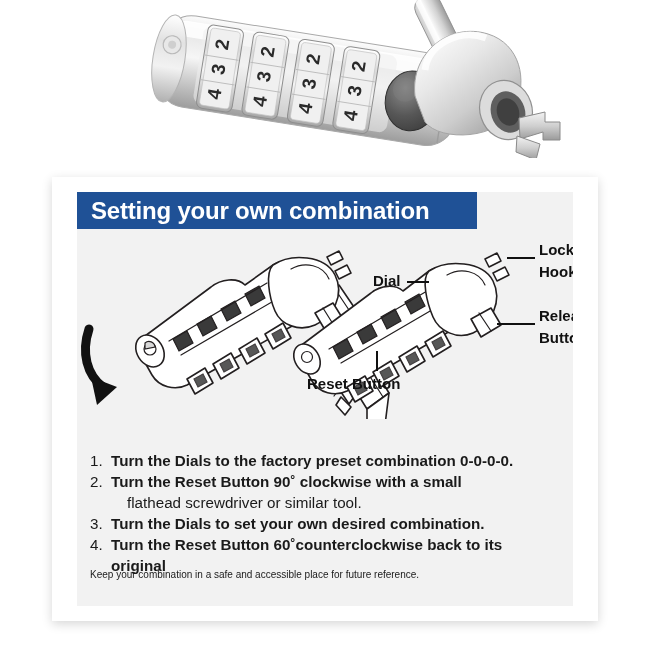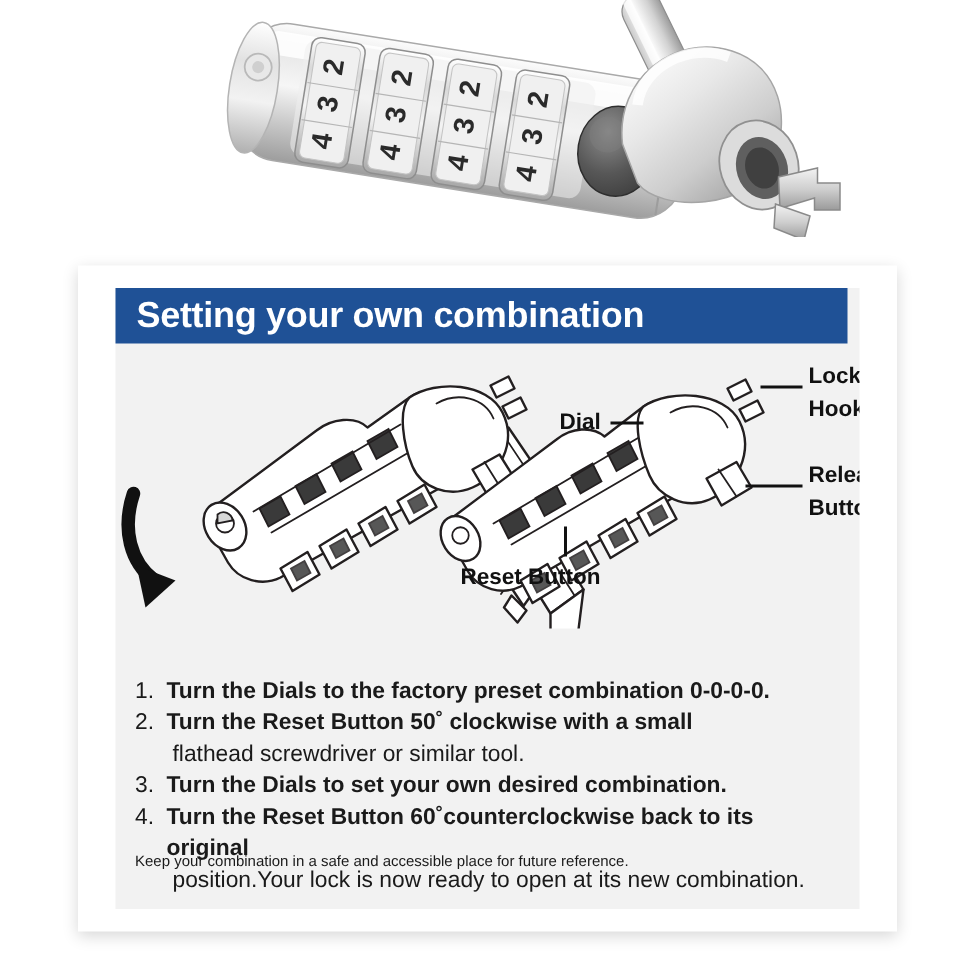--- a/index.html
+++ b/index.html
@@ -39,21 +39,21 @@
   }
   #card-inner {
     position: absolute;
     left: 25px; top: 15px;
     width: 496px; height: 414px;
     background: #f2f2f2;
   }
   #title-bar {
     position: absolute;
     left: 25px; top: 15px;
-    width: 488px; height: 37px;
+    width: 400px; height: 37px;
     background: #1f5196;
     box-sizing: border-box;
   }
   #title-text {
     position: absolute;
     left: 14px; top: 50%;
     transform: translateY(-50%);
     color: #ffffff;
     font-size: 24px;
     font-weight: bold;
@@ -83,21 +83,21 @@
     align-items: flex-start;
     margin-bottom: 0px;
   }
   .step-num {
     width: 21px;
     flex: 0 0 21px;
     text-align: left;
   }
   .step-text { flex: 1 1 auto; font-weight: bold; }
   .step-cont {
-    margin-left: 19px;
+    margin-left: 31px;
     text-indent: 6px;
   }
   #footnote {
     position: absolute;
     left: 38px; top: 389px;
     width: 470px;
     font-size: 10px;
     color: #1a1a1a;
     line-height: 18px;
   }
@@ -398,28 +398,27 @@
     </svg>
   </div>
 
   <div id="steps">
     <div class="step">
       <span class="step-num">1.</span>
       <span class="step-text">Turn the Dials to the factory preset combination 0-0-0-0.</span>
     </div>
     <div class="step">
       <span class="step-num">2.</span>
-      <span class="step-text">Turn the Reset Button 50˚ clockwise with a small</span>
+      <span class="step-text">Turn the Reset Button 90˚ clockwise with a small</span>
     </div>
     <div class="step-cont">flathead screwdriver or similar tool.</div>
     <div class="step">
       <span class="step-num">3.</span>
       <span class="step-text">Turn the Dials to set your own desired combination.</span>
     </div>
     <div class="step">
       <span class="step-num">4.</span>
       <span class="step-text">Turn the Reset Button 60˚counterclockwise back to its original</span>
     </div>
-    <div class="step-cont">position.Your lock is now ready to open at its new combination.</div>
   </div>
 
   <div id="footnote">Keep your combination in a safe and accessible place for future reference.</div>
 </div>
 
 </body></html>

